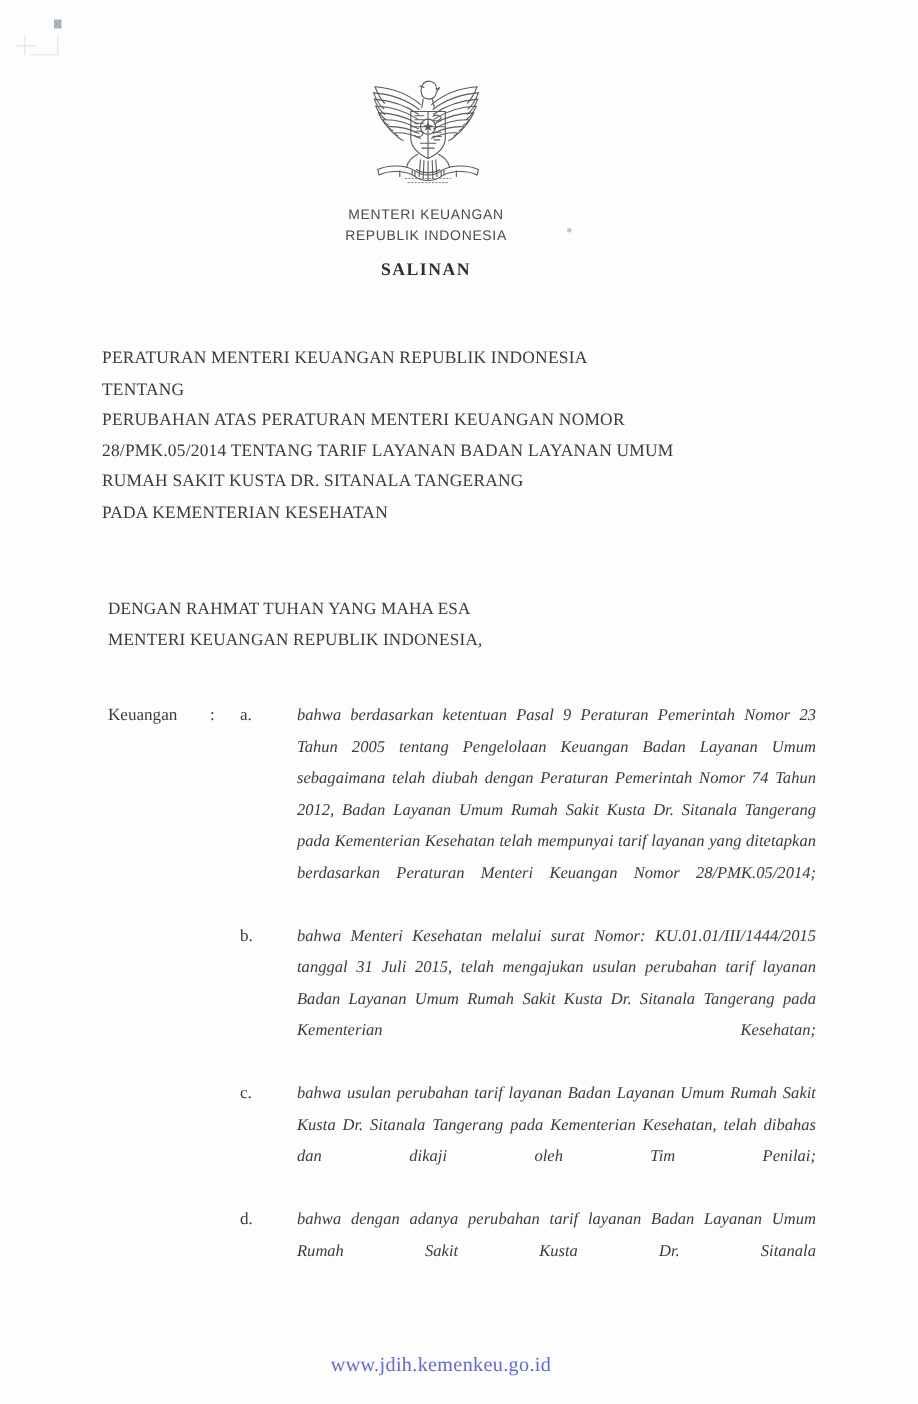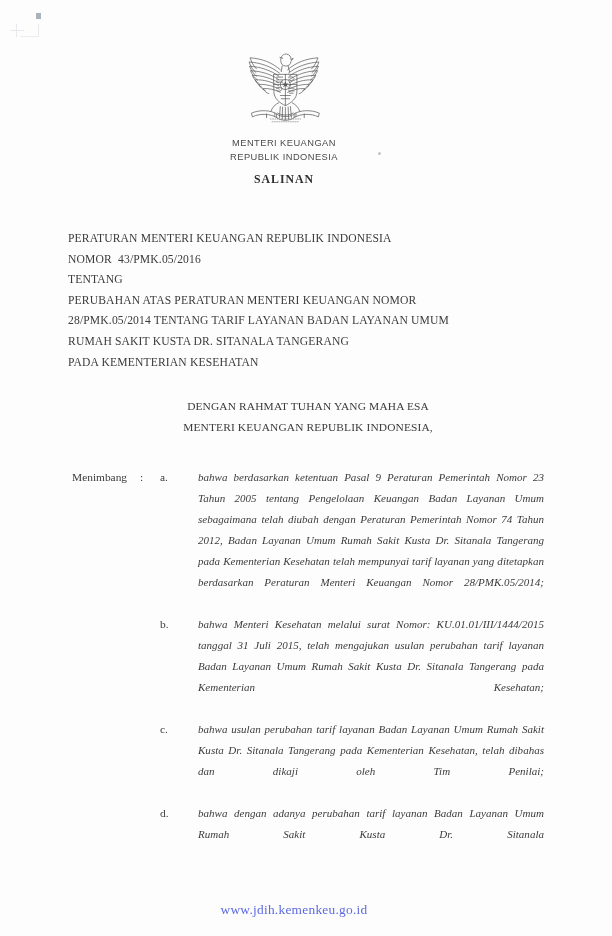--- a/index.html
+++ b/index.html
@@ -120,21 +120,20 @@
     color: #3b3b3b;
     white-space: pre;
   }
 
   
   .preamble {
     position: absolute;
     left: 72px;
     top: 396px;
     width: 472px;
-    text-align: center;
   }
   .preamble-line {
     font-size: 11.4px;
     line-height: 20.5px;
     letter-spacing: 0.15px;
     color: #3b3b3b;
   }
   .preamble-line.second {
   }
 
@@ -270,37 +269,36 @@
         <path d="M74 169 L132 169" stroke-width="1.1" stroke-dasharray="2 3"></path>
       </g>
     </svg>
     <div class="ministry-line">MENTERI KEUANGAN</div>
     <div class="ministry-line">REPUBLIK INDONESIA</div>
     <div class="salinan">SALINAN</div>
   </div>
 
   <div class="title-block">
     <div class="title-line">PERATURAN MENTERI KEUANGAN REPUBLIK INDONESIA</div>
-    <div class="title-line">NOMOR  43/PMK.05/2016</div>
     <div class="title-line">TENTANG</div>
     <div class="title-line">PERUBAHAN ATAS PERATURAN MENTERI KEUANGAN NOMOR</div>
     <div class="title-line">28/PMK.05/2014 TENTANG TARIF LAYANAN BADAN LAYANAN UMUM</div>
     <div class="title-line">RUMAH SAKIT KUSTA DR. SITANALA TANGERANG</div>
     <div class="title-line">PADA KEMENTERIAN KESEHATAN</div>
   </div>
 
   <div class="preamble">
     <div class="preamble-line">DENGAN RAHMAT TUHAN YANG MAHA ESA</div>
     <div class="preamble-line second">MENTERI KEUANGAN REPUBLIK INDONESIA,</div>
   </div>
 
   <div class="considerations">
 
     <div class="cons-row">
-      <div class="cons-label">Menimbang</div>
+      <div class="cons-label">Keuangan</div>
       <div class="cons-colon">:</div>
       <div class="cons-letter">a.</div>
       <div class="cons-text">bahwa berdasarkan ketentuan Pasal 9 Peraturan Pemerintah Nomor 23 Tahun 2005 tentang Pengelolaan Keuangan Badan Layanan Umum sebagaimana telah diubah dengan Peraturan Pemerintah Nomor 74 Tahun 2012, Badan Layanan Umum Rumah Sakit Kusta Dr. Sitanala Tangerang pada Kementerian Kesehatan telah mempunyai tarif layanan yang ditetapkan berdasarkan Peraturan Menteri Keuangan Nomor 28/PMK.05/2014;</div>
     </div>
 
     <div class="cons-row">
       <div class="cons-label"></div>
       <div class="cons-colon"></div>
       <div class="cons-letter">b.</div>
       <div class="cons-text">bahwa Menteri Kesehatan melalui surat Nomor: KU.01.01/III/1444/2015 tanggal 31 Juli 2015, telah mengajukan usulan perubahan tarif layanan Badan Layanan Umum Rumah Sakit Kusta Dr. Sitanala Tangerang pada Kementerian Kesehatan;</div>

